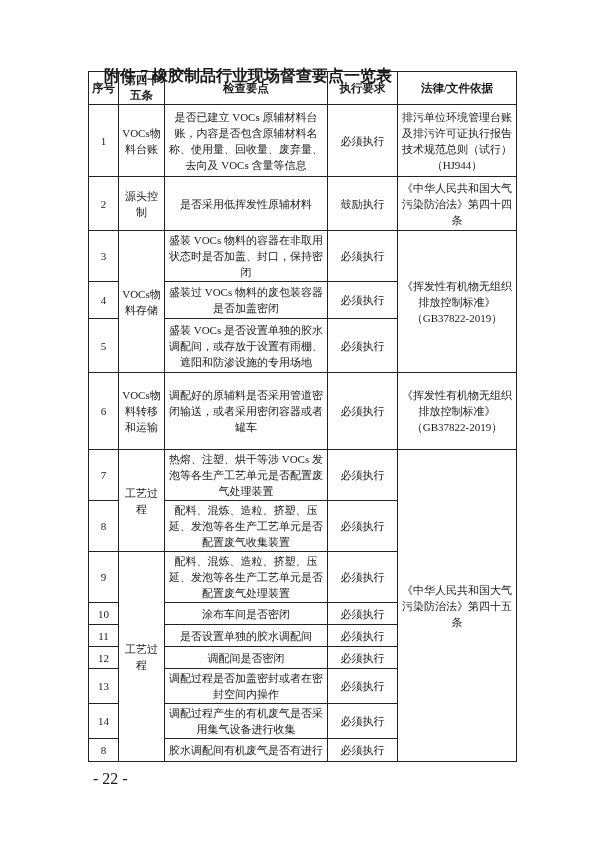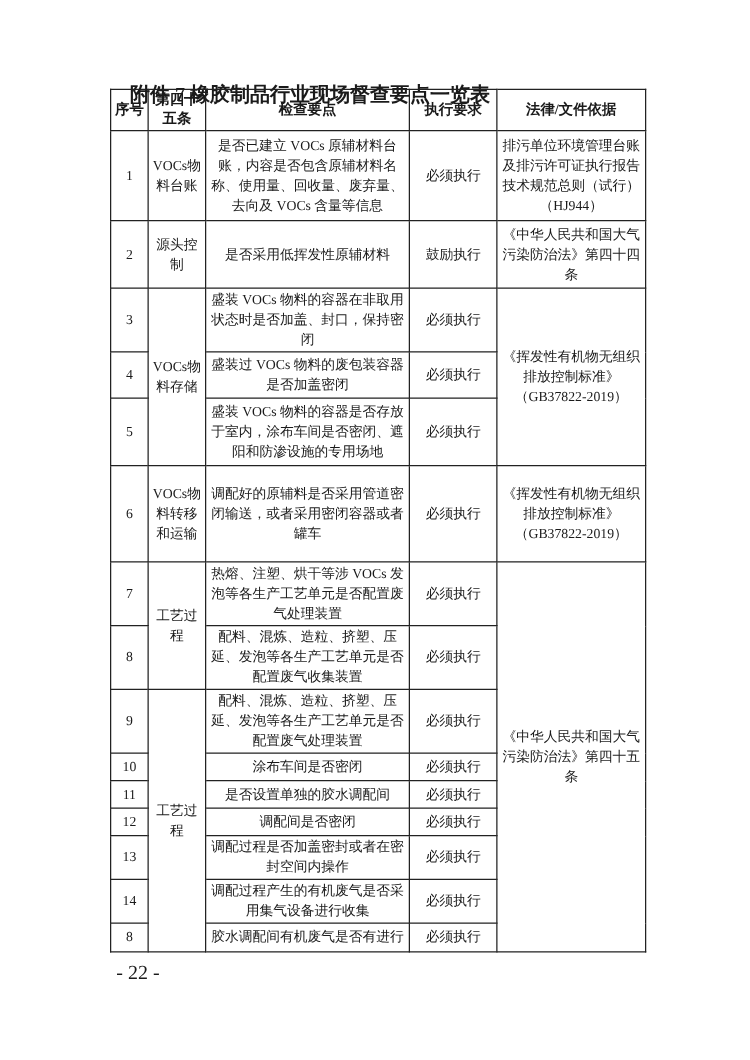--- a/index.html
+++ b/index.html
@@ -119,21 +119,21 @@
           <td class="cell-requirement">必须执行</td>
           <td class="cell-basis" rowspan="3">《挥发性有机物无组织排放控制标准》（GB37822-2019）</td>
         </tr>
         <tr>
           <td class="cell-no">4</td>
           <td class="cell-point">盛装过 VOCs 物料的废包装容器是否加盖密闭</td>
           <td class="cell-requirement">必须执行</td>
         </tr>
         <tr>
           <td class="cell-no">5</td>
-          <td class="cell-point">盛装 VOCs 物料的容器是否存放于室内，涂布车间是否密闭、遮阳和防渗设施的专用场地</td>
+          <td class="cell-point">盛装 VOCs 是否设置单独的胶水调配间，或存放于设置有雨棚、遮阳和防渗设施的专用场地</td>
           <td class="cell-requirement">必须执行</td>
         </tr>
         <tr>
           <td class="cell-no">6</td>
           <td class="cell-stage">VOCs物料转移和运输</td>
           <td class="cell-point">调配好的原辅料是否采用管道密闭输送，或者采用密闭容器或者罐车</td>
           <td class="cell-requirement">必须执行</td>
           <td class="cell-basis">《挥发性有机物无组织排放控制标准》（GB37822-2019）</td>
         </tr>
         <tr>

